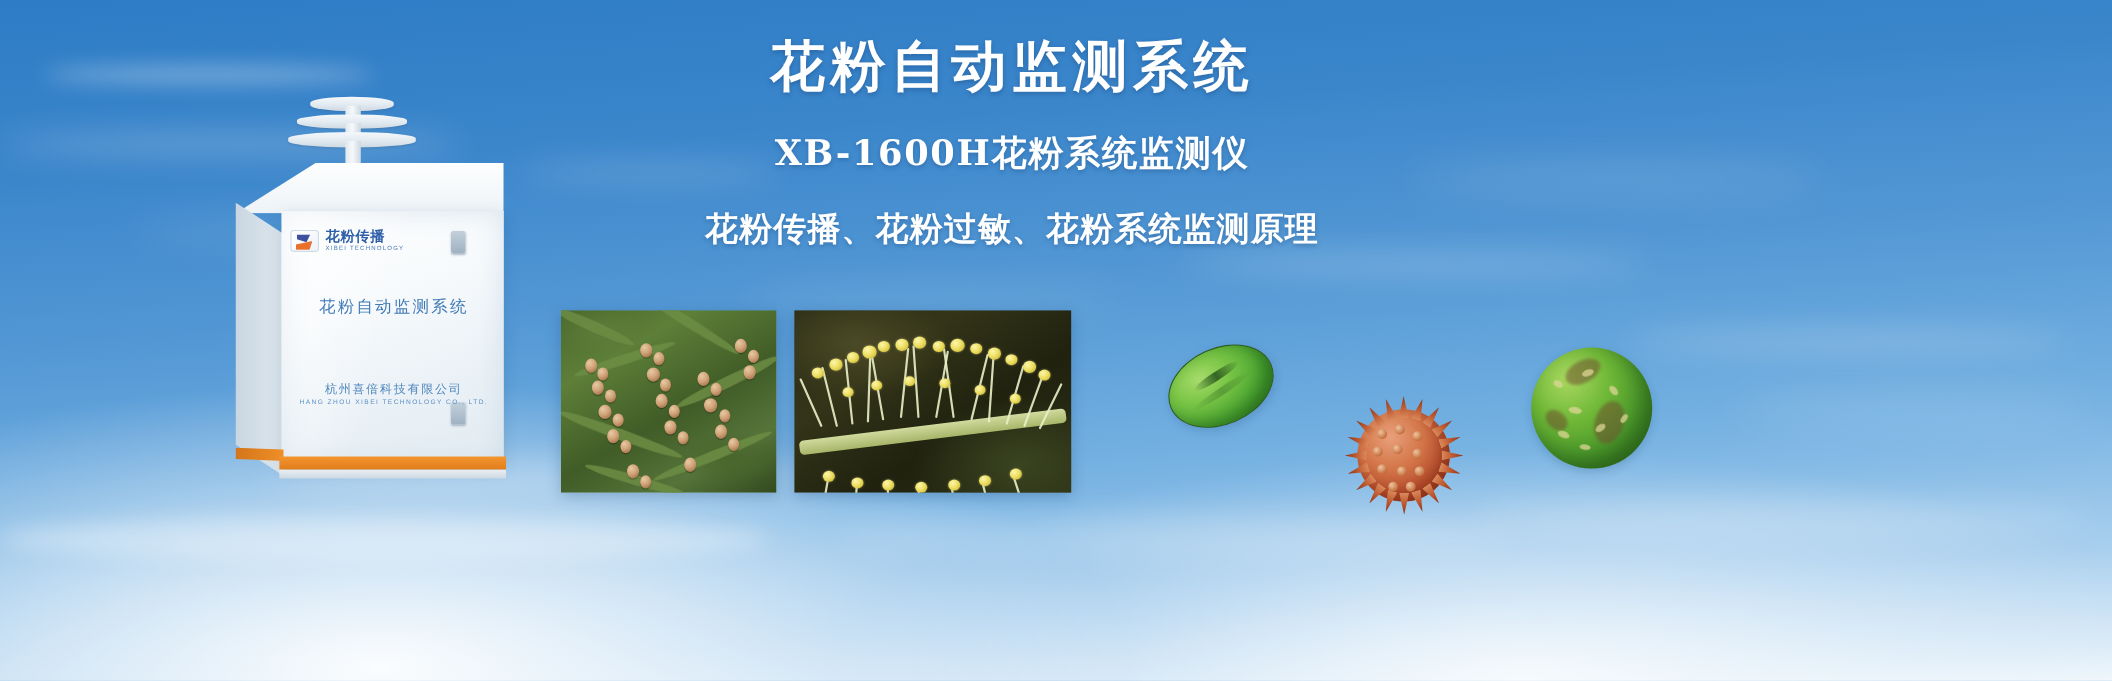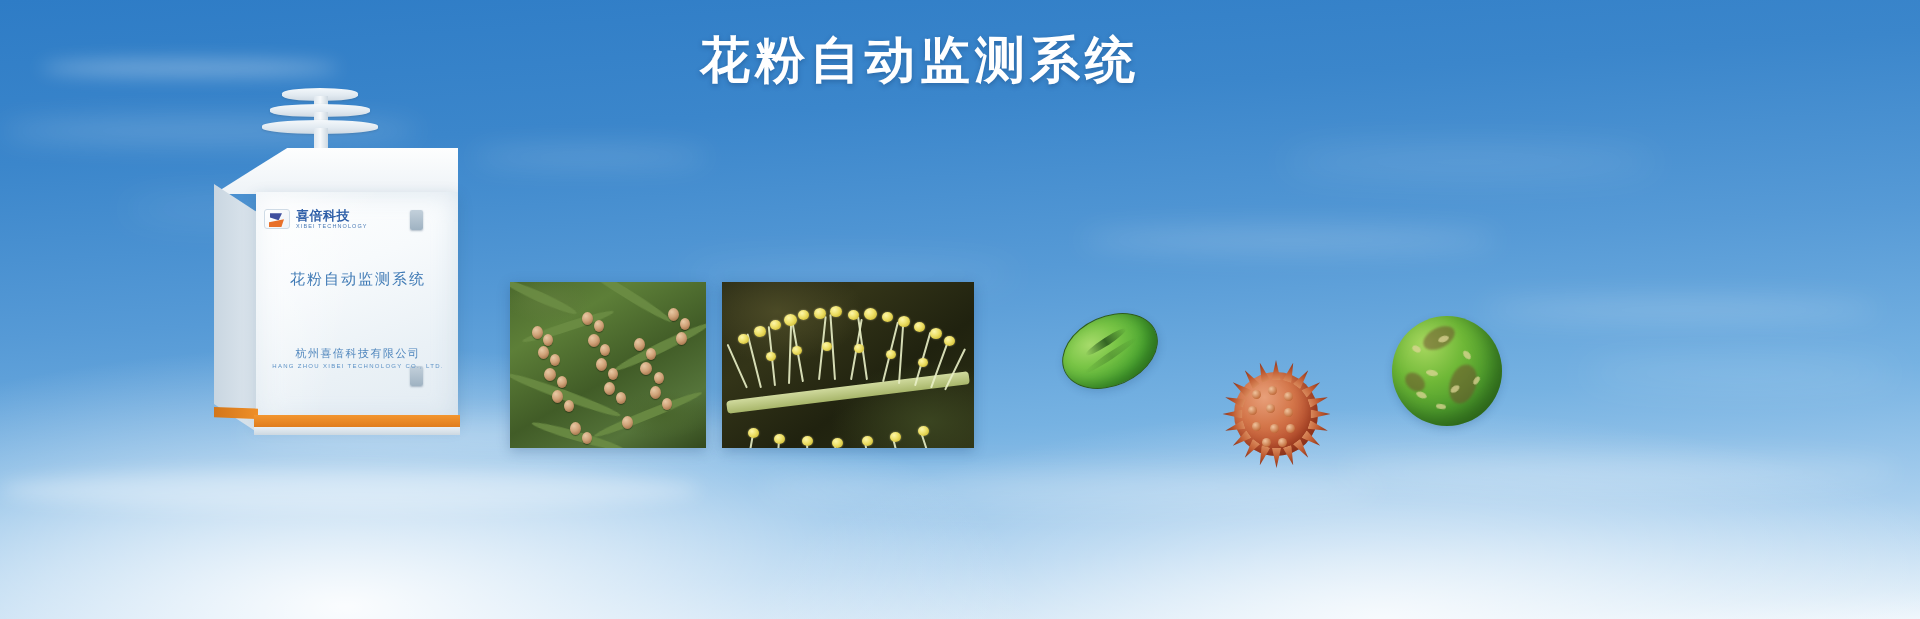--- a/index.html
+++ b/index.html
@@ -299,20 +299,22 @@
   <div class="cloudwisp faint" style="left:1280px;top:150px; width:380px; height:24px;"></div>
   <div class="cloudwisp soft" style="left:1480px;top:300px; width:400px; height:20px;"></div>
   <div class="cloudwisp faint" style="left:1580px;top:360px; width:320px; height:26px;"></div>
   <div class="cloudwisp soft" style="left:240px; top:420px; width:520px; height:30px;"></div>
   <div class="cloudwisp" style="left:0px;   top:470px; width:700px; height:40px;"></div>
   <div class="cloudwisp soft" style="left:760px; top:470px; width:620px; height:36px;"></div>
   <div class="cloudwisp soft" style="left:1340px;top:455px; width:560px; height:34px;"></div>
 
   <div id="text-block">
     <div id="main-title">花粉自动监测系统</div>
+    <div id="sub-title">XB-1600H花粉系统监测仪</div>
+    <div id="tag-line">花粉传播、花粉过敏、花粉系统监测原理</div>
   </div>
 
   <div id="device">
     <div class="cap" id="cap-top"></div>
     <div class="stem" id="stem-a"></div>
     <div class="cap" id="cap-mid"></div>
     <div class="stem" id="stem-b"></div>
     <div class="cap" id="cap-low"></div>
     <div class="stem" id="stem-c"></div>
 
@@ -326,21 +328,21 @@
     <div id="base-left"></div>
     <div id="base-strip"></div>
     <div id="base-foot"></div>
 
     <div id="logo-row">
       <div id="logo-mark">
         <span class="b1"></span>
           <span class="b2"></span>
       </div>
       <div id="logo-text">
-        <div id="logo-cn">喜倍科技</div>
+        <div id="logo-cn">花粉传播</div>
         <div id="logo-en">XIBEI TECHNOLOGY</div>
       </div>
     </div>
 
     <div id="dev-title">花粉自动监测系统</div>
     <div id="dev-company">杭州喜倍科技有限公司</div>
     <div id="dev-company-en">HANG ZHOU XIBEI TECHNOLOGY CO., LTD.</div>
   </div>
 
   <div class="photo" id="photo-cypress">

